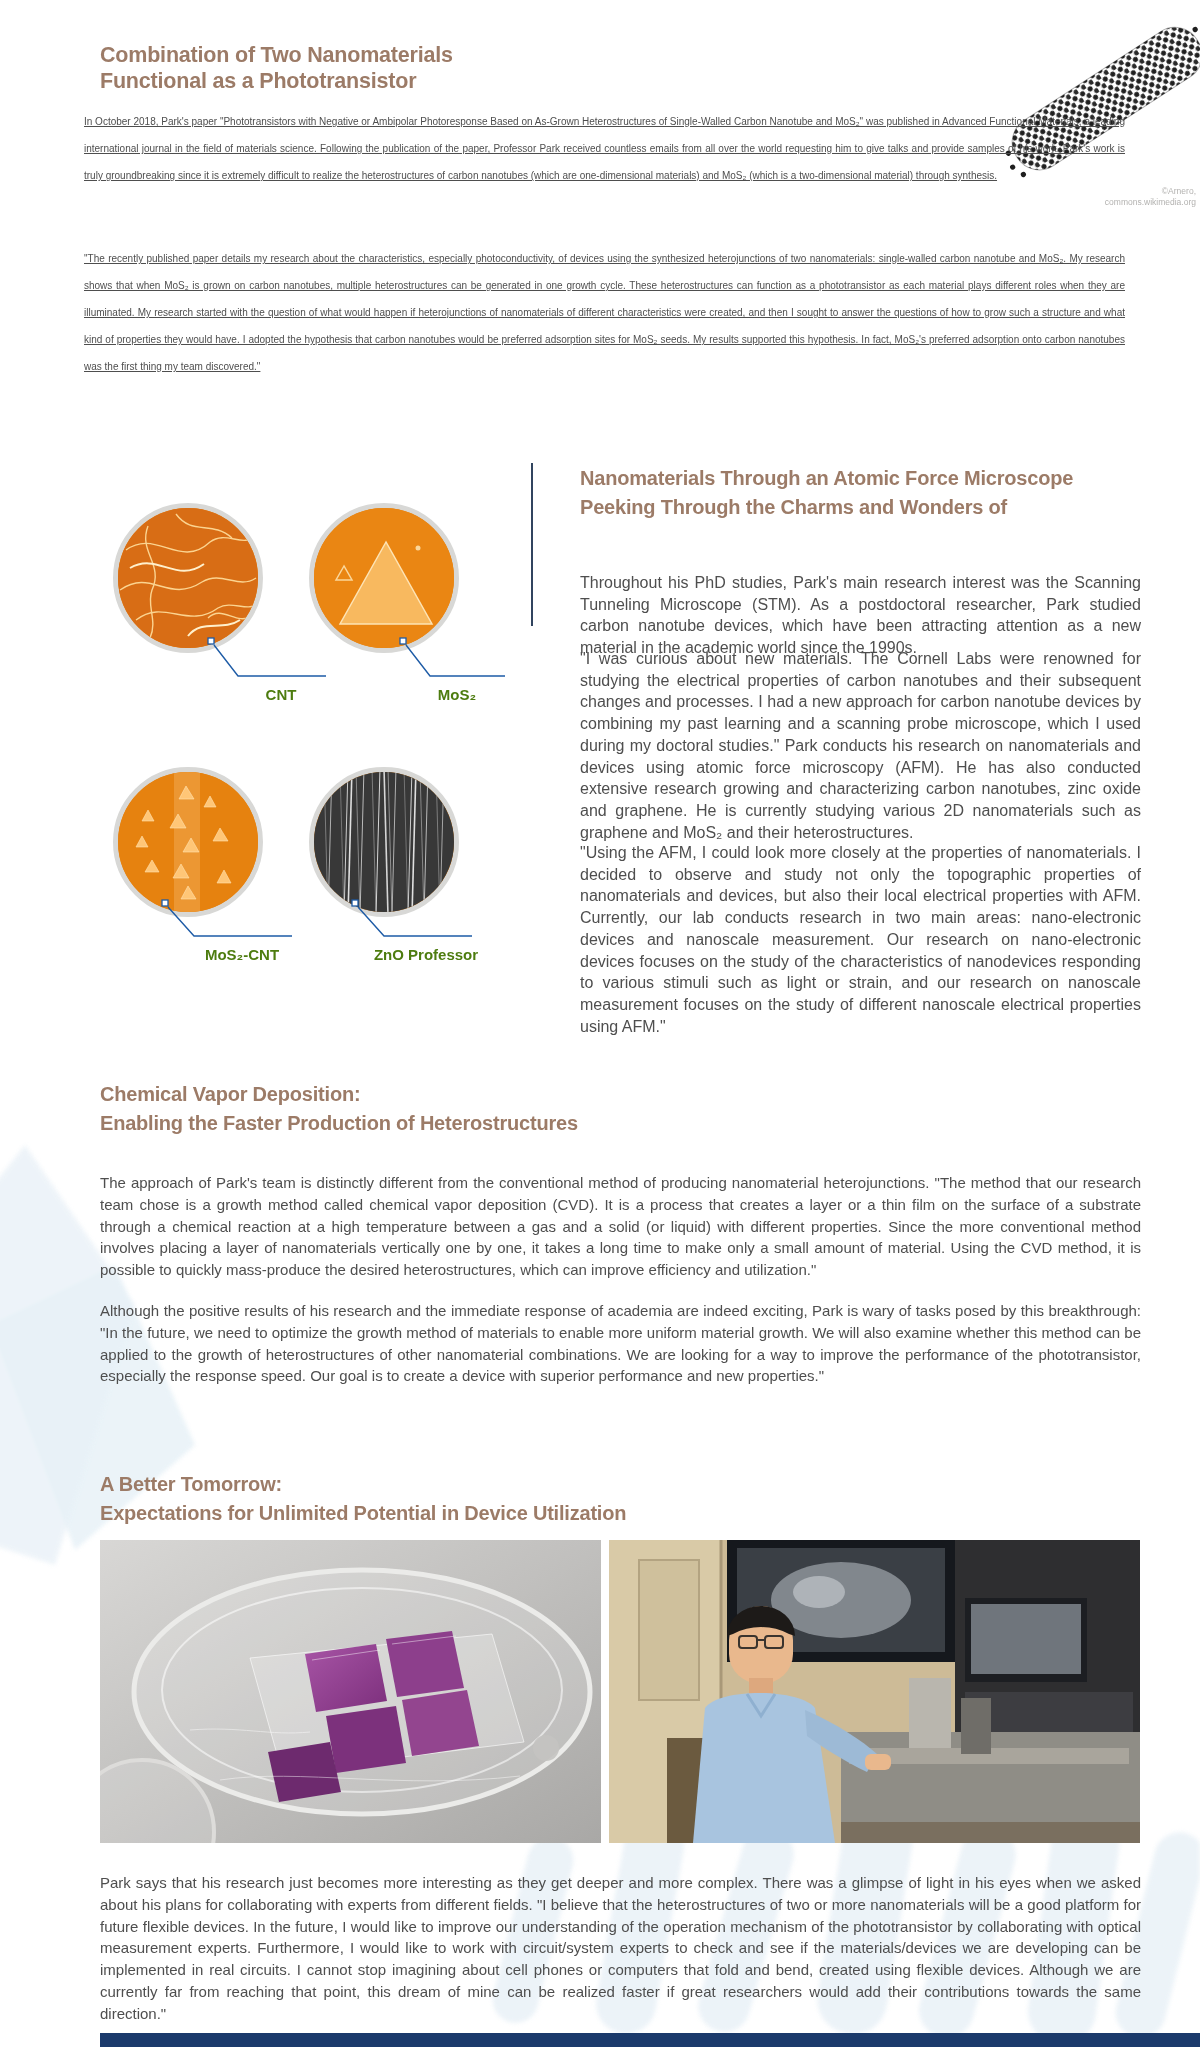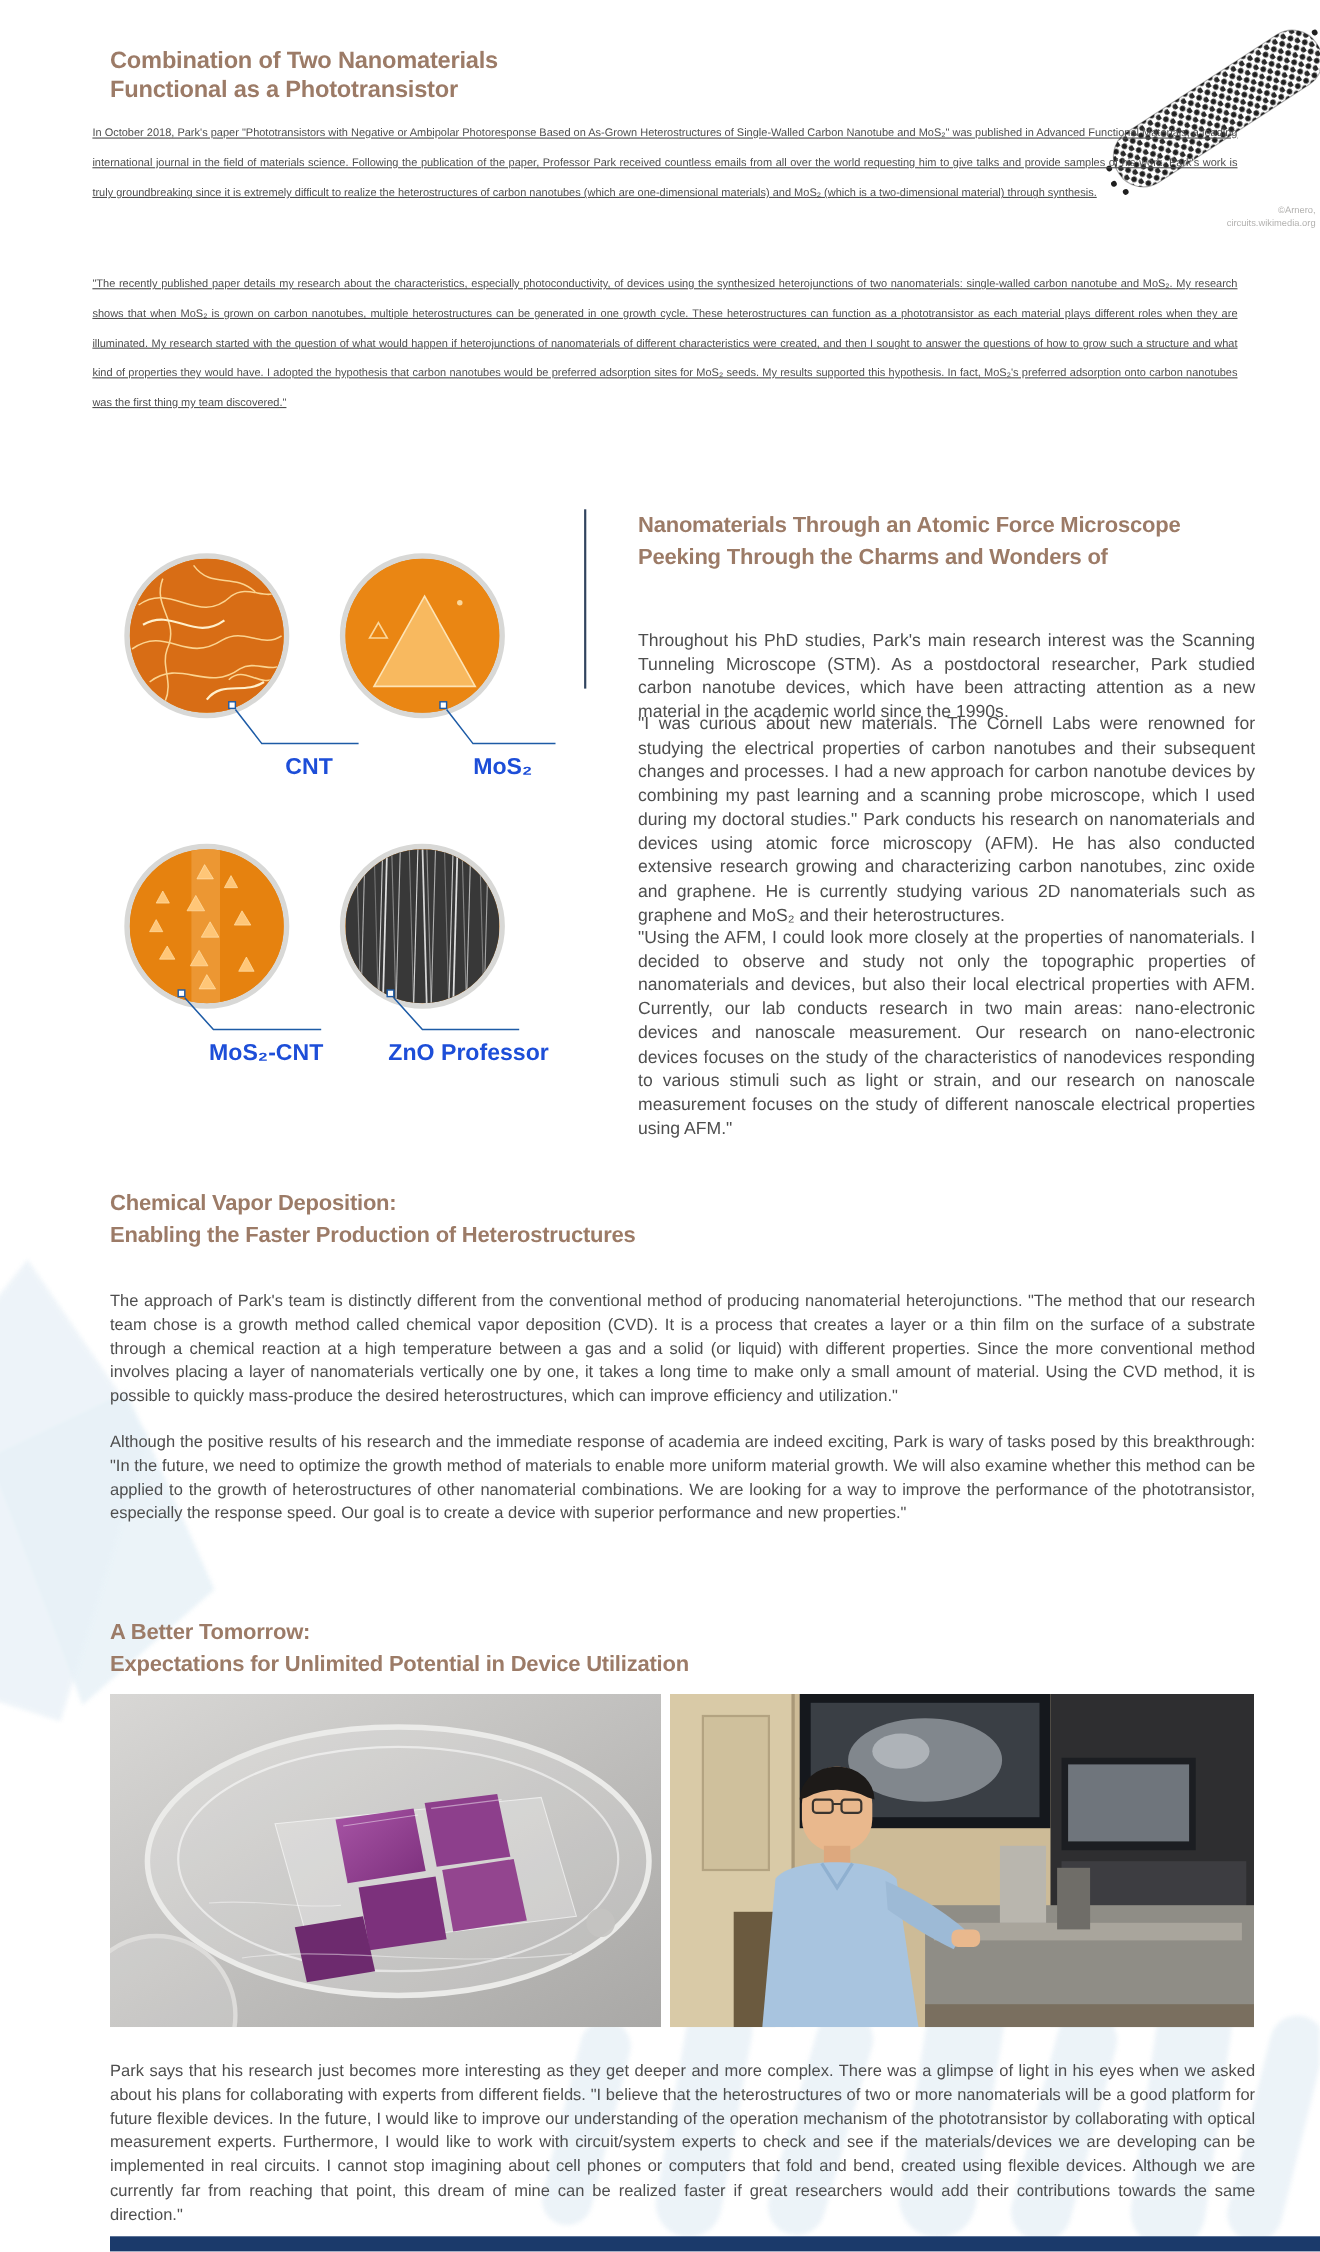--- a/index.html
+++ b/index.html
@@ -9,22 +9,22 @@
   .h-brown{color:#9c7b67;font-weight:bold;letter-spacing:-0.2px;}
   .h1{font-size:21.5px;line-height:26px;}
   .h2{font-size:20px;line-height:29px;}
   .para{position:absolute;color:#4e4e4e;text-align:justify;}
   .p-top{font-size:10px;line-height:27px;width:1041px;left:84px;text-decoration:underline;}
   .p-col{font-size:16px;line-height:21.7px;width:561px;left:580px;}
   .p-wide{font-size:15px;line-height:21.8px;width:1041px;left:100px;}
   .circle{position:absolute;width:150px;height:150px;border-radius:50%;
           border:5px solid #d8d8d6;box-sizing:border-box;overflow:hidden;background:#e8820f;}
   .circle svg{display:block;}
-  .gal-label{position:absolute;transform:translateX(-50%);color:#1d4ed8;font-weight:bold;
-             font-size:21px;white-space:nowrap;}
+  .gal-label{position:absolute;transform:translateX(-50%);color:#4d7c0f;font-weight:bold;
+             font-size:15px;white-space:nowrap;}
   .vrule{position:absolute;left:531px;top:463px;width:2px;height:163px;background:#31445f;}
   .credit{position:absolute;left:1040px;top:186px;width:156px;text-align:right;
           font-size:8.5px;line-height:10.5px;color:#b3b2b0;}
   .photo{position:absolute;top:1540px;height:303px;overflow:hidden;}
   .footer-bar{position:absolute;left:100px;top:2033px;width:1100px;height:14px;background:#1b3a6b;}
   .wm{position:absolute;z-index:0;filter:blur(2px);opacity:0.85;}
   .content{position:relative;z-index:2;}
 </style>
 </head>
 <body>
@@ -71,21 +71,21 @@
             <circle cx="-118" cy="-16" r="2.6"></circle>
           <circle cx="114" cy="-10" r="2.6"></circle>
             <circle cx="118" cy="4" r="2.6"></circle>
           <circle cx="113" cy="16" r="2.6"></circle>
             <circle cx="122" cy="-18" r="2.6"></circle>
         </g>
       </g>
     </svg>
     <div class="credit">
       <div>©Arnero,</div>
-      <div>circuits.wikimedia.org</div>
+      <div>commons.wikimedia.org</div>
     </div>
 
     <div class="para p-top" style="top:108px;">In October 2018, Park's paper "Phototransistors with Negative or Ambipolar Photoresponse Based on As-Grown Heterostructures of Single-Walled Carbon Nanotube and MoS₂" was published in Advanced Functional Materials, a leading international journal in the field of materials science. Following the publication of the paper, Professor Park received countless emails from all over the world requesting him to give talks and provide samples of his work. Park's work is truly groundbreaking since it is extremely difficult to realize the heterostructures of carbon nanotubes (which are one-dimensional materials) and MoS₂ (which is a two-dimensional material) through synthesis.</div>
     <div class="para p-top" style="top:245px;">"The recently published paper details my research about the characteristics, especially photoconductivity, of devices using the synthesized heterojunctions of two nanomaterials: single-walled carbon nanotube and MoS₂. My research shows that when MoS₂ is grown on carbon nanotubes, multiple heterostructures can be generated in one growth cycle. These heterostructures can function as a phototransistor as each material plays different roles when they are illuminated. My research started with the question of what would happen if heterojunctions of nanomaterials of different characteristics were created, and then I sought to answer the questions of how to grow such a structure and what kind of properties they would have. I adopted the hypothesis that carbon nanotubes would be preferred adsorption sites for MoS₂ seeds. My results supported this hypothesis. In fact, MoS₂'s preferred adsorption onto carbon nanotubes was the first thing my team discovered."</div>
 
     <div class="circle" style="left:113px;top:503px;">
       <svg width="140" height="140" viewBox="0 0 140 140">
         <rect width="140" height="140" fill="#e07417"></rect>
         <rect width="140" height="140" fill="#c96010" opacity="0.35"></rect>
         <g fill="none" stroke="#ffdf9e" stroke-width="1.4" opacity="0.9">

